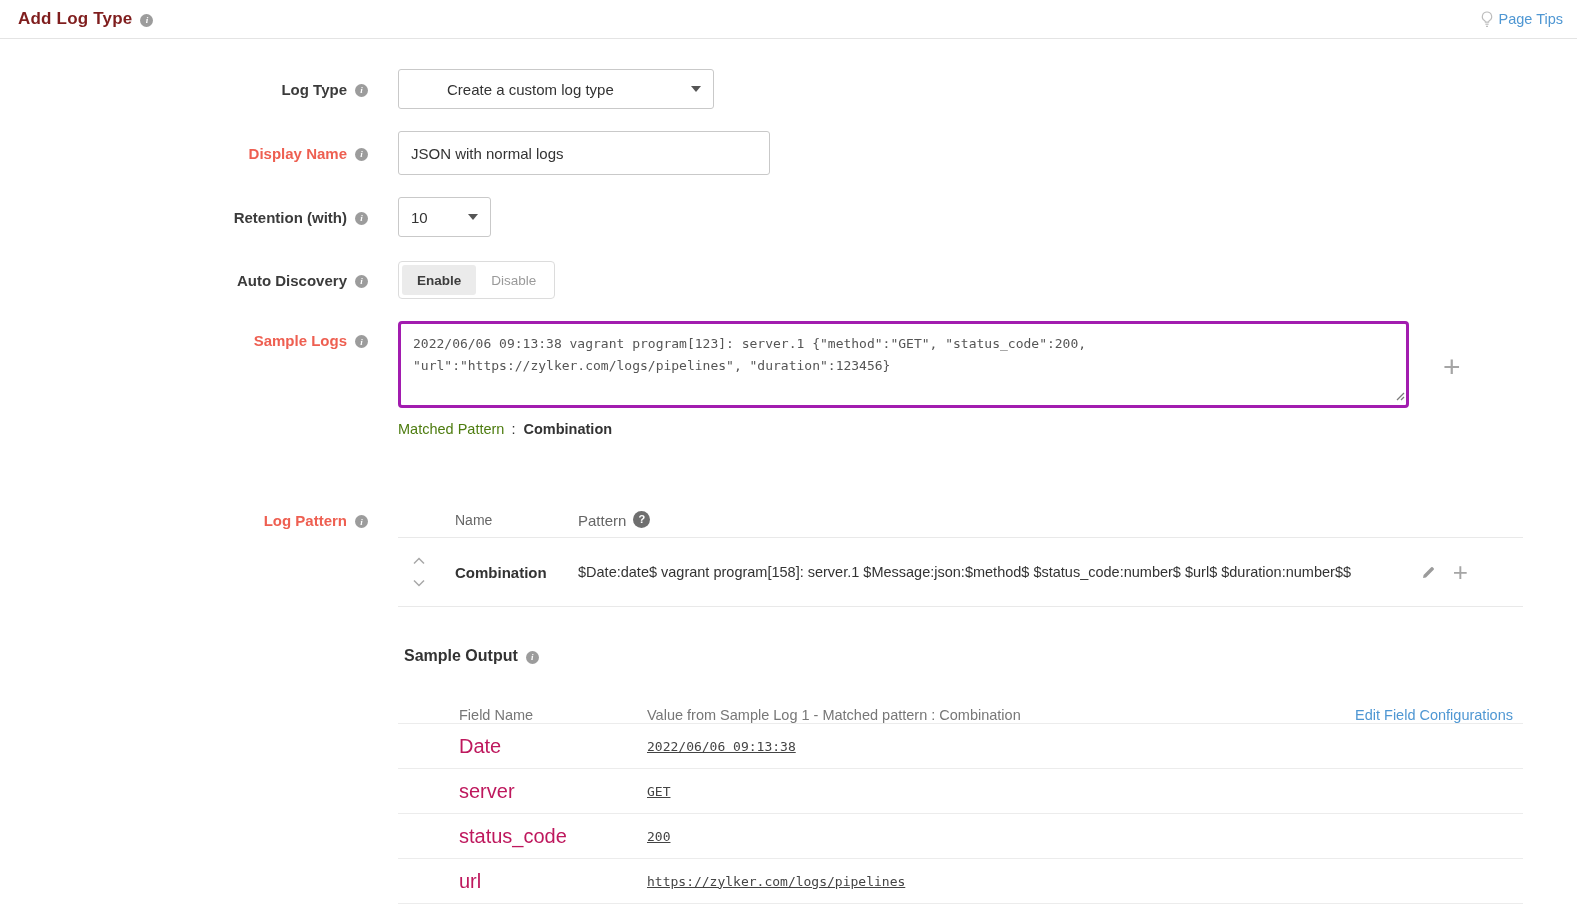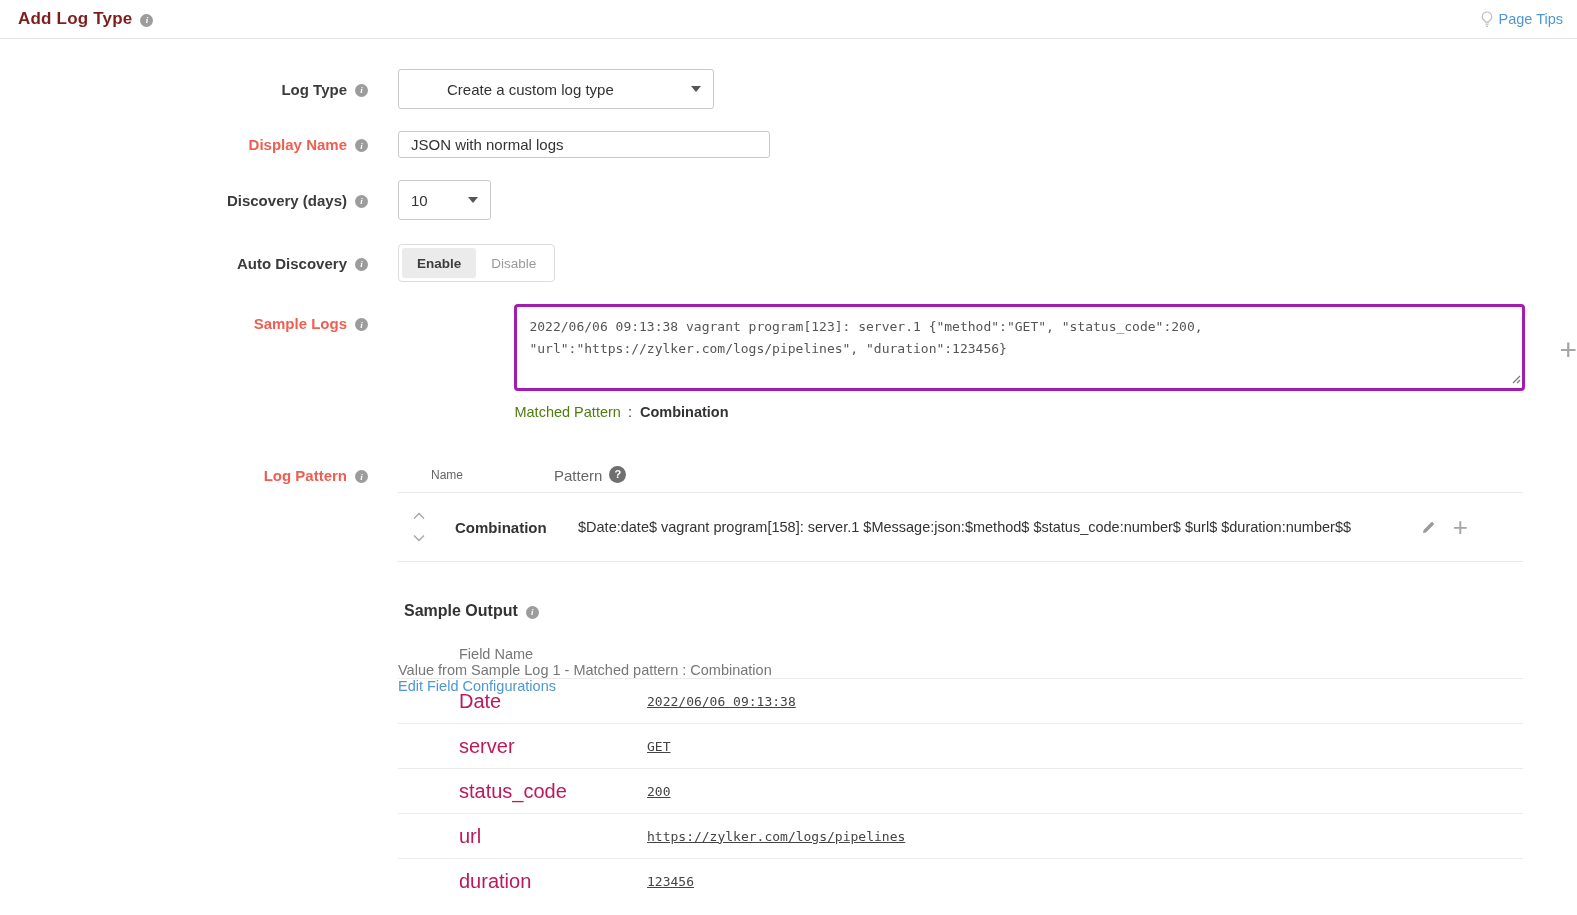--- a/index.html
+++ b/index.html
@@ -51,21 +51,21 @@
   }
   .select-box .caret {
     margin-left:auto; width:0; height:0;
     border-left:5px solid transparent; border-right:5px solid transparent;
     border-top:6px solid #555;
   }
   .w-372 { width:316px;padding-left:48px; }
   .w-93  { width:93px; }
 
   .text-input {
-    width:372px; height:27px; border:1px solid #c9c9c9; border-radius:3px;
+    width:372px; height:44px; border:1px solid #c9c9c9; border-radius:3px;
     padding:0 12px; font-size:15px; color:#333;
     font-family:"Liberation Sans", sans-serif; outline:none;
   }
 
   .toggle-group {
     display:inline-flex; align-items:center; border:1px solid #dcdcdc;
     border-radius:4px; padding:3px; background:#fff; height:38px;
   }
   .toggle-btn {
     height:30px; padding:0 15px; display:flex; align-items:center;
@@ -90,41 +90,41 @@
   }
   .sample-logs-line { display:flex; }
   .matched-line { margin-top:9px; font-size:14.5px; }
   .matched-label { color:#4d7c0f; }
   .matched-sep { color:#333; margin:0 4px 0 3px; }
   .matched-value { color:#333; font-weight:bold; }
 
   
   .pattern-table { width:1125px; }
   .pattern-header { display:flex; align-items:center; height:28px; padding-bottom:6px; }
-  .pattern-header .col-name { margin-left:33px; width:123px; font-size:12px; color:#666; }
+  .pattern-header .col-name { margin-left:57px; width:123px; font-size:14px; color:#666; }
   .pattern-header .col-pattern { display:flex; align-items:center; font-size:15px; color:#666; }
   .pattern-row {
     display:flex; align-items:center; height:70px;
     border-top:1px solid #e9e9e9; border-bottom:1px solid #e9e9e9;
   }
   .reorder { width:57px; display:flex; flex-direction:column; align-items:flex-start; gap:14px; padding-left:14px; }
   .reorder svg { cursor:pointer; display:block; }
   .pattern-name { width:123px; font-size:15px; font-weight:bold; color:#333; }
   .pattern-text { flex:1; font-size:14.5px; color:#333; padding-right:12px; }
   .row-actions { display:flex; align-items:center; gap:17px; padding-right:55px; }
   .row-actions .pencil { cursor:pointer; display:flex; }
   .row-actions .plus-small {
     font-size:26px; font-weight:300; color:#a5a5a5; line-height:1; cursor:pointer;
   }
 
   
   .sample-output { margin-left:398px; margin-top:40px; width:1125px; }
   .so-title { display:flex; align-items:center; font-size:16px; font-weight:600; color:#333; margin-left:6px; }
   .so-table { margin-top:26px; }
-  .so-header { display:flex; align-items:flex-start; height:32px; font-size:14.5px; color:#777;flex-direction:column; }
+  .so-header { display:flex; align-items:flex-end; height:32px; font-size:14.5px; color:#777; }
   .so-col-field { width:249px; padding-left:61px; }
   .so-col-value { flex:1; }
   .so-edit-link { color:#4f97d3; font-size:14.5px; padding-right:10px; cursor:pointer; white-space:nowrap; }
   .so-row { display:flex; align-items:center; height:45px; border-top:1px solid #ececec; }
   .so-field { width:249px; padding-left:61px; font-size:20px; color:#be185d; }
   .so-value { flex:1; font-family:"DejaVu Sans Mono", monospace; font-size:13px; color:#444;text-decoration:underline; }
 </style>
 </head>
 <body>
 
@@ -164,21 +164,21 @@
       <span>Display Name</span>
       <span class="info-icon">i</span>
     </div>
     <div class="form-control">
       <input class="text-input" type="text" value="JSON with normal logs" style="">
     </div>
   </div>
 
   <div class="form-row" style="margin-bottom:24px;">
     <div class="form-label">
-      <span>Discovery (days)</span>
+      <span>Retention (with)</span>
       <span class="info-icon">i</span>
     </div>
     <div class="form-control">
       <div class="select-box w-93">
         <span>10</span>
         <span class="caret"></span>
       </div>
     </div>
   </div>
 
@@ -188,21 +188,21 @@
       <span class="info-icon">i</span>
     </div>
     <div class="form-control">
       <div class="toggle-group">
         <button class="toggle-btn active">Enable</button>
         <button class="toggle-btn inactive">Disable</button>
       </div>
     </div>
   </div>
 
-  <div class="form-row row-top" style="margin-bottom:44px;justify-content:space-between;">
+  <div class="form-row row-top" style="margin-bottom:72px;">
     <div class="form-label red">
       <span>Sample Logs</span>
       <span class="info-icon">i</span>
     </div>
     <div class="form-control">
       <div class="sample-logs-line">
         <div class="textarea-wrap">
           <textarea class="sample-textarea" spellcheck="false" style="">2022/06/06 09:13:38 vagrant program[123]: server.1 {"method":"GET", "status_code":200,
 "url":"https://zylker.com/logs/pipelines", "duration":123456}</textarea>
           <span class="resize-handle">

